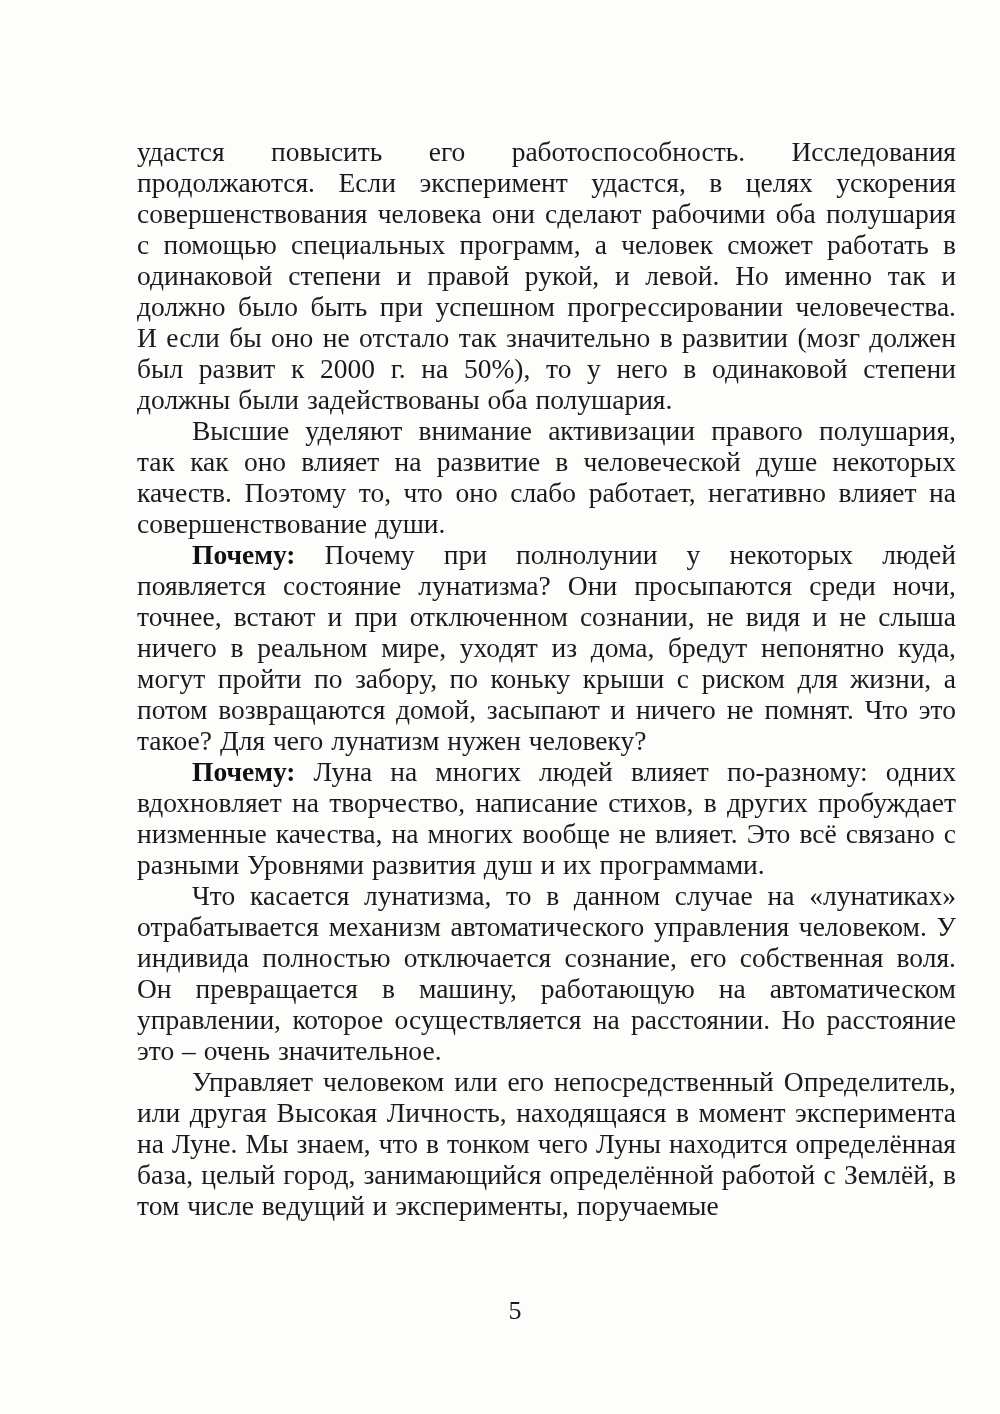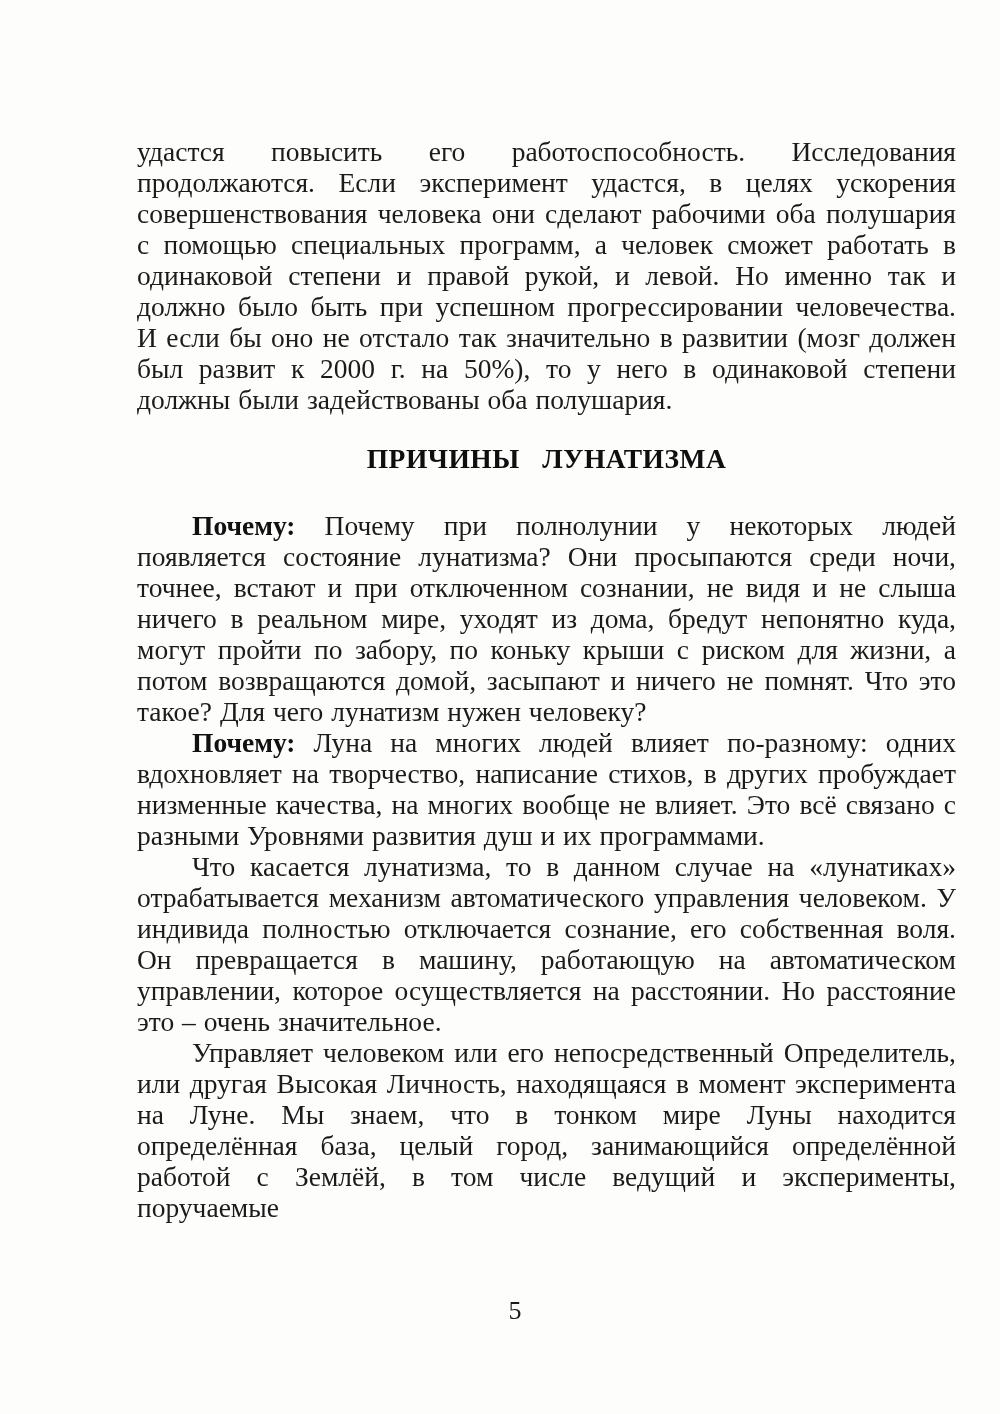--- a/index.html
+++ b/index.html
@@ -63,33 +63,33 @@
   }
 </style>
 </head>
 <body>
 
 <div class="page">
   <div class="text-block">
 
     <p class="para">удастся повысить его работоспособность. Исследования продолжаются. Если эксперимент удастся, в целях ускорения совершенствования человека они сделают рабочими оба полушария с помощью специальных программ, а человек сможет работать в одинаковой степени и правой рукой, и левой. Но именно так и должно было быть при успешном прогрессировании человечества. И если бы оно не отстало так значительно в развитии (мозг должен был развит к 2000 г. на 50%), то у него в одинаковой степени должны были задействованы оба полушария.</p>
 
+    <p class="para indent">Высшие уделяют внимание активизации правого полушария, так как оно влияет на развитие в человеческой душе некоторых качеств. Поэтому то, что оно слабо работает, негативно влияет на совершенствование души.</p>
 
-    <h2 class="section-heading">ПРИЧИНЫ ЛУНАТИЗМА</h2>
 
     <p class="para indent">
       <strong>Почему:</strong>
       <span>Почему при полнолунии у некоторых людей появляется состояние лунатизма? Они просыпаются среди ночи, точнее, встают и при отключенном сознании, не видя и не слыша ничего в реальном мире, уходят из дома, бредут непонятно куда, могут пройти по забору, по коньку крыши с риском для жизни, а потом возвращаются домой, засыпают и ничего не помнят. Что это такое? Для чего лунатизм нужен человеку?</span>
     </p>
 
     <p class="para indent">
       <strong>Почему:</strong>
       <span>Луна на многих людей влияет по-разному: одних вдохновляет на творчество, написание стихов, в других пробуждает низменные качества, на многих вообще не влияет. Это всё связано с разными Уровнями развития душ и их программами.</span>
     </p>
 
     <p class="para indent">Что касается лунатизма, то в данном случае на «лунатиках» отрабатывается механизм автоматического управления человеком. У индивида полностью отключается сознание, его собственная воля. Он превращается в машину, работающую на автоматическом управлении, которое осуществляется на расстоянии. Но расстояние это – очень значительное.</p>
 
-    <p class="para indent">Управляет человеком или его непосредственный Определитель, или другая Высокая Личность, находящаяся в момент эксперимента на Луне. Мы знаем, что в тонком мире Луны находится определённая база, целый город, занимающийся определённой работой с Землёй, в том числе ведущий и эксперименты, поручаемые</p>
+    <p class="para indent">Управляет человеком или его непосредственный Определитель, или другая Высокая Личность, находящаяся в момент эксперимента на Луне. Мы знаем, что в тонком чего Луны находится определённая база, целый город, занимающийся определённой работой с Землёй, в том числе ведущий и эксперименты, поручаемые</p>
 
   </div>
 
   <div class="page-number">5</div>
 </div>
 
 </body></html>

